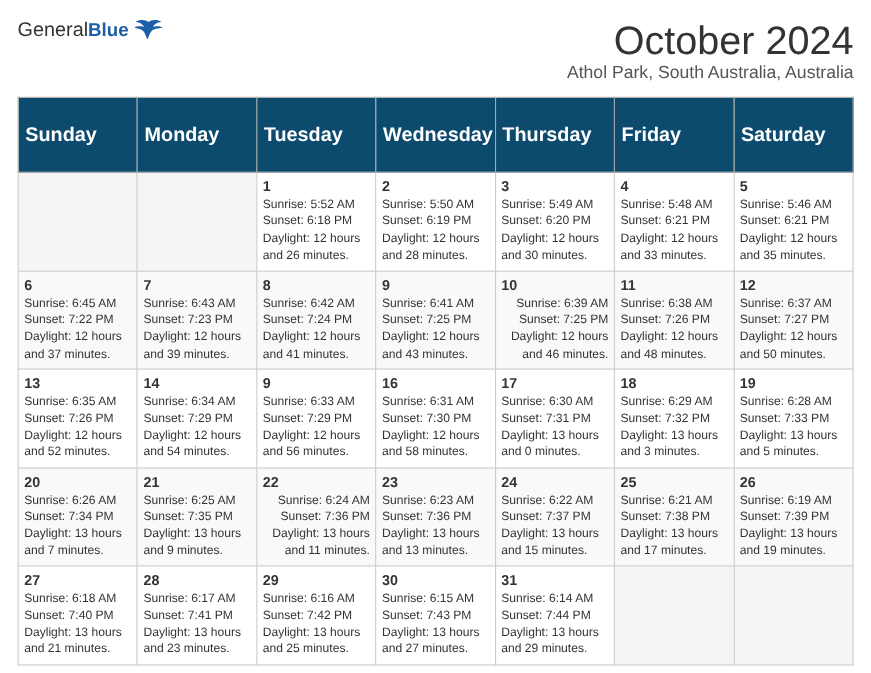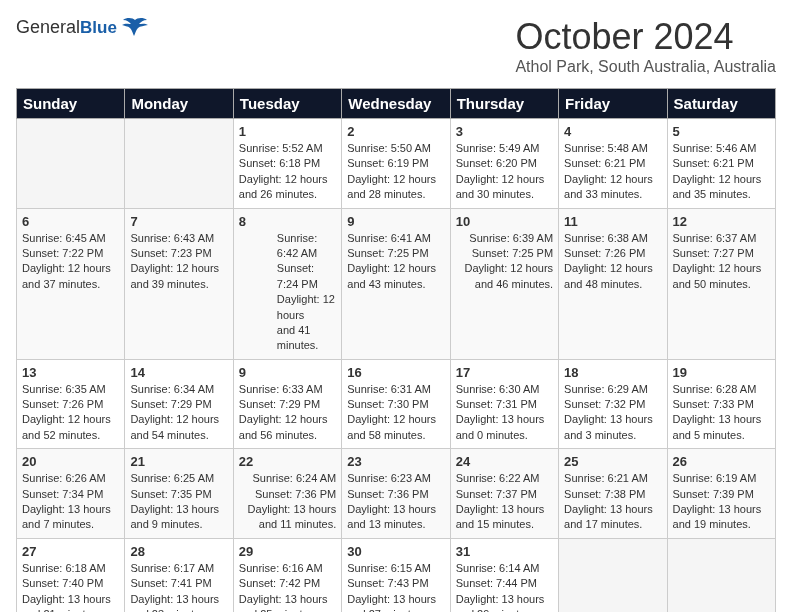--- a/index.html
+++ b/index.html
@@ -20,35 +20,35 @@
       display: flex;
       align-items: center;
       gap: 4px;
     }
     .logo-text-general { font-size: 18px; font-weight: normal; color: #333; }
     .logo-text-blue { font-size: 17px; font-weight: bold; color: #1a5fa8; }
     .logo-bird {
       width: 28px;
       height: 22px;
     }
-    .title-area { text-align: left; }
+    .title-area { text-align: right; }
     .month-title { font-size: 36px; color: #333; font-weight: normal; }
     .location-title { font-size: 16px; color: #555; }
 
     table {
       width: 100%;
       border-collapse: collapse;
       table-layout: fixed;
     }
     th {
-      background-color: #0f172a;
+      background-color: #0c4a6e;
       color: white;
       text-align: left;
-      padding: 6px 6px;
-      font-size: 15px;
+      padding: 23px 6px;
+      font-size: 18px;
       font-weight: bold;
       border: 1px solid #aaa;
     }
     td {
       vertical-align: top;
       padding: 5px 5px;
       font-size: 11px;
       color: #333;
       border: 1px solid #ccc;
       height: 80px;
@@ -147,21 +147,21 @@
         </td>
         <td>
           <span class="day-num">7</span>
           <div class="day-info" style="white-space: pre-line;">Sunrise: 6:43 AM
 Sunset: 7:23 PM
 Daylight: 12 hours
 and 39 minutes.</div>
         </td>
         <td>
           <span class="day-num">8</span>
-          <div class="day-info" style="white-space: pre-line; margin-left: 38px;">Sunrise: 6:42 AM
+          <div class="day-info" style="white-space: pre-line;">Sunrise: 6:42 AM
 Sunset: 7:24 PM
 Daylight: 12 hours
 and 41 minutes.</div>
         </td>
         <td>
           <span class="day-num">9</span>
           <div class="day-info" style="white-space: pre-line;">Sunrise: 6:41 AM
 Sunset: 7:25 PM
 Daylight: 12 hours
 and 43 minutes.</div>

